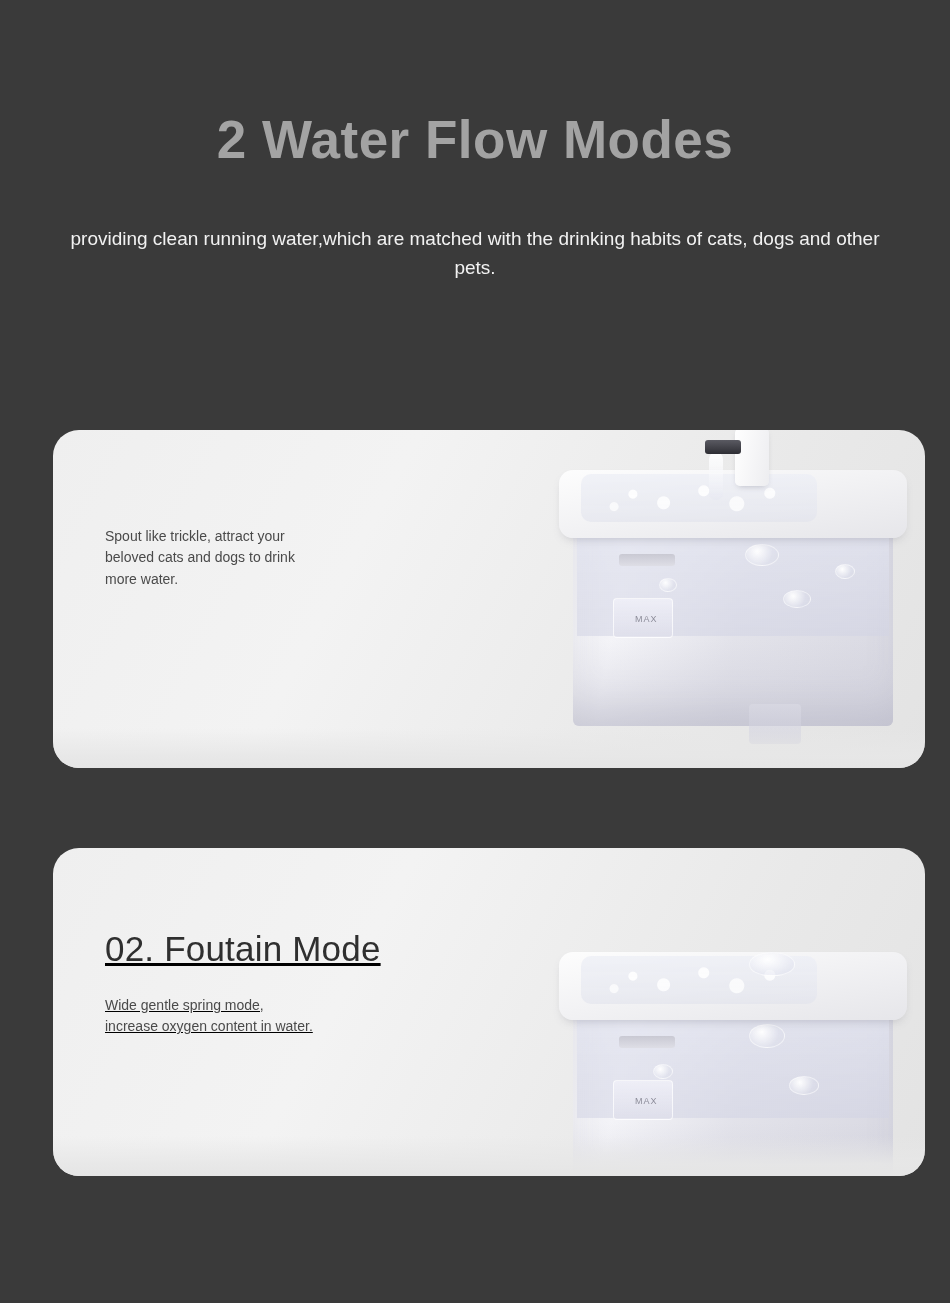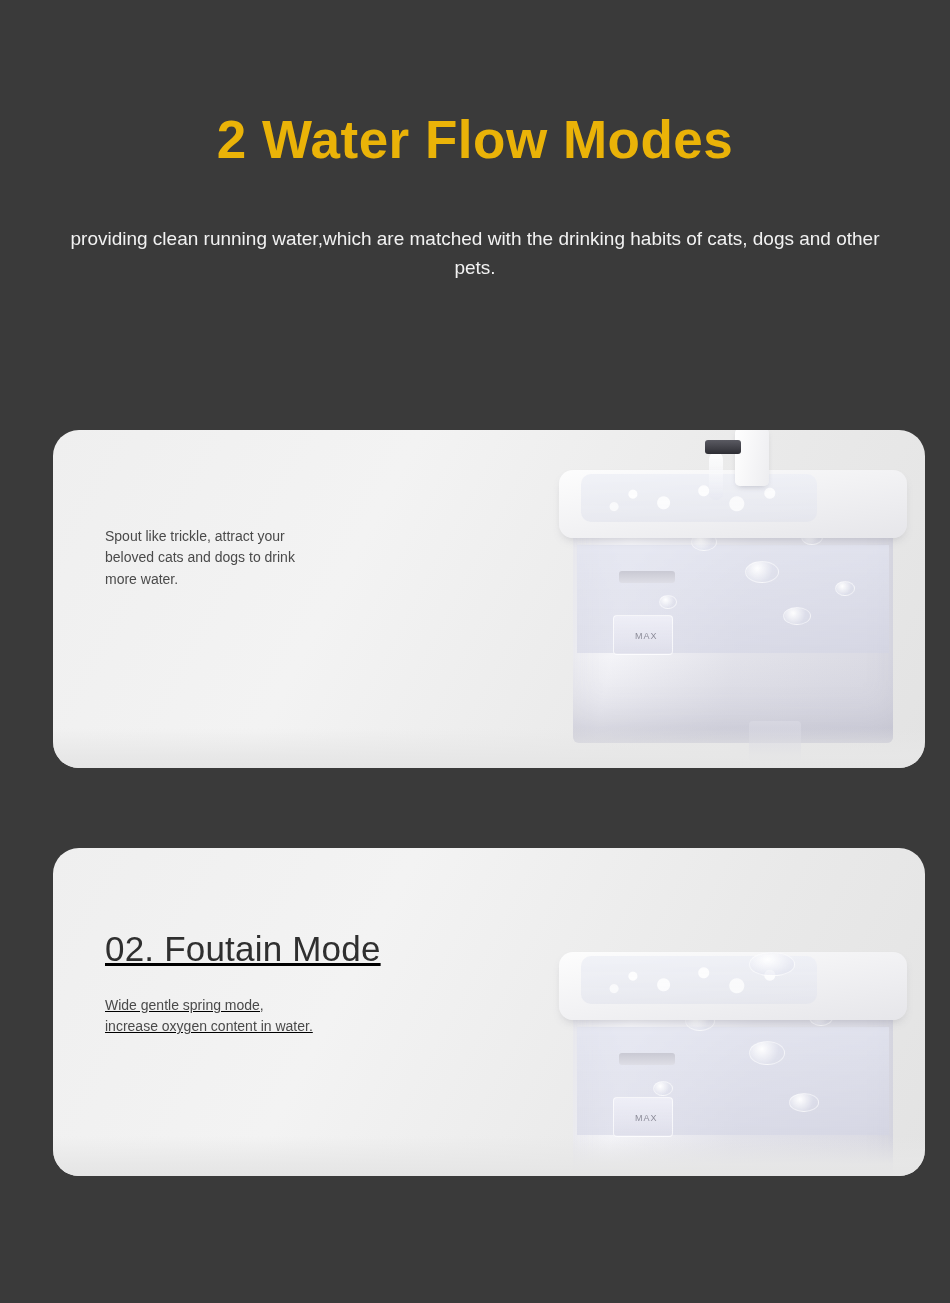--- a/index.html
+++ b/index.html
@@ -16,21 +16,21 @@
     height: 1303px;
     background: #3a3a3a;
   }
 
   
   .header {
     padding-top: 112px;
     text-align: center;
   }
   .title {
-    color: #eab308;
+    color: #a3a3a3;
     font-size: 53px;
     font-weight: 700;
     letter-spacing: 0.5px;
     line-height: 1.05;
   }
   .subtitle {
     margin-top: 56px;
     color: #f2f2f2;
     font-size: 19px;
     font-weight: 400;
@@ -78,21 +78,21 @@
   .product {
     position: absolute;
     z-index: 1;
   }
   .p1 { left: 470px; top: -6px; width: 430px; height: 345px; }
   .p2 { left: 470px; top: 58px; width: 430px; height: 300px; }
 
   .fountain-body {
     position: absolute;
     left: 50px;
-    top: 79px;
+    top: 62px;
     width: 320px;
     height: 240px;
     background: linear-gradient(100deg,
         rgba(232,232,238,0.95) 0%,
         rgba(244,244,248,0.97) 18%,
         rgba(226,226,234,0.93) 52%,
         rgba(216,216,226,0.92) 100%);
     border-radius: 12px 12px 6px 6px;
     box-shadow: inset 0 -30px 44px -22px rgba(120,120,140,0.35),
                 inset 18px 0 34px -26px rgba(255,255,255,0.9);

